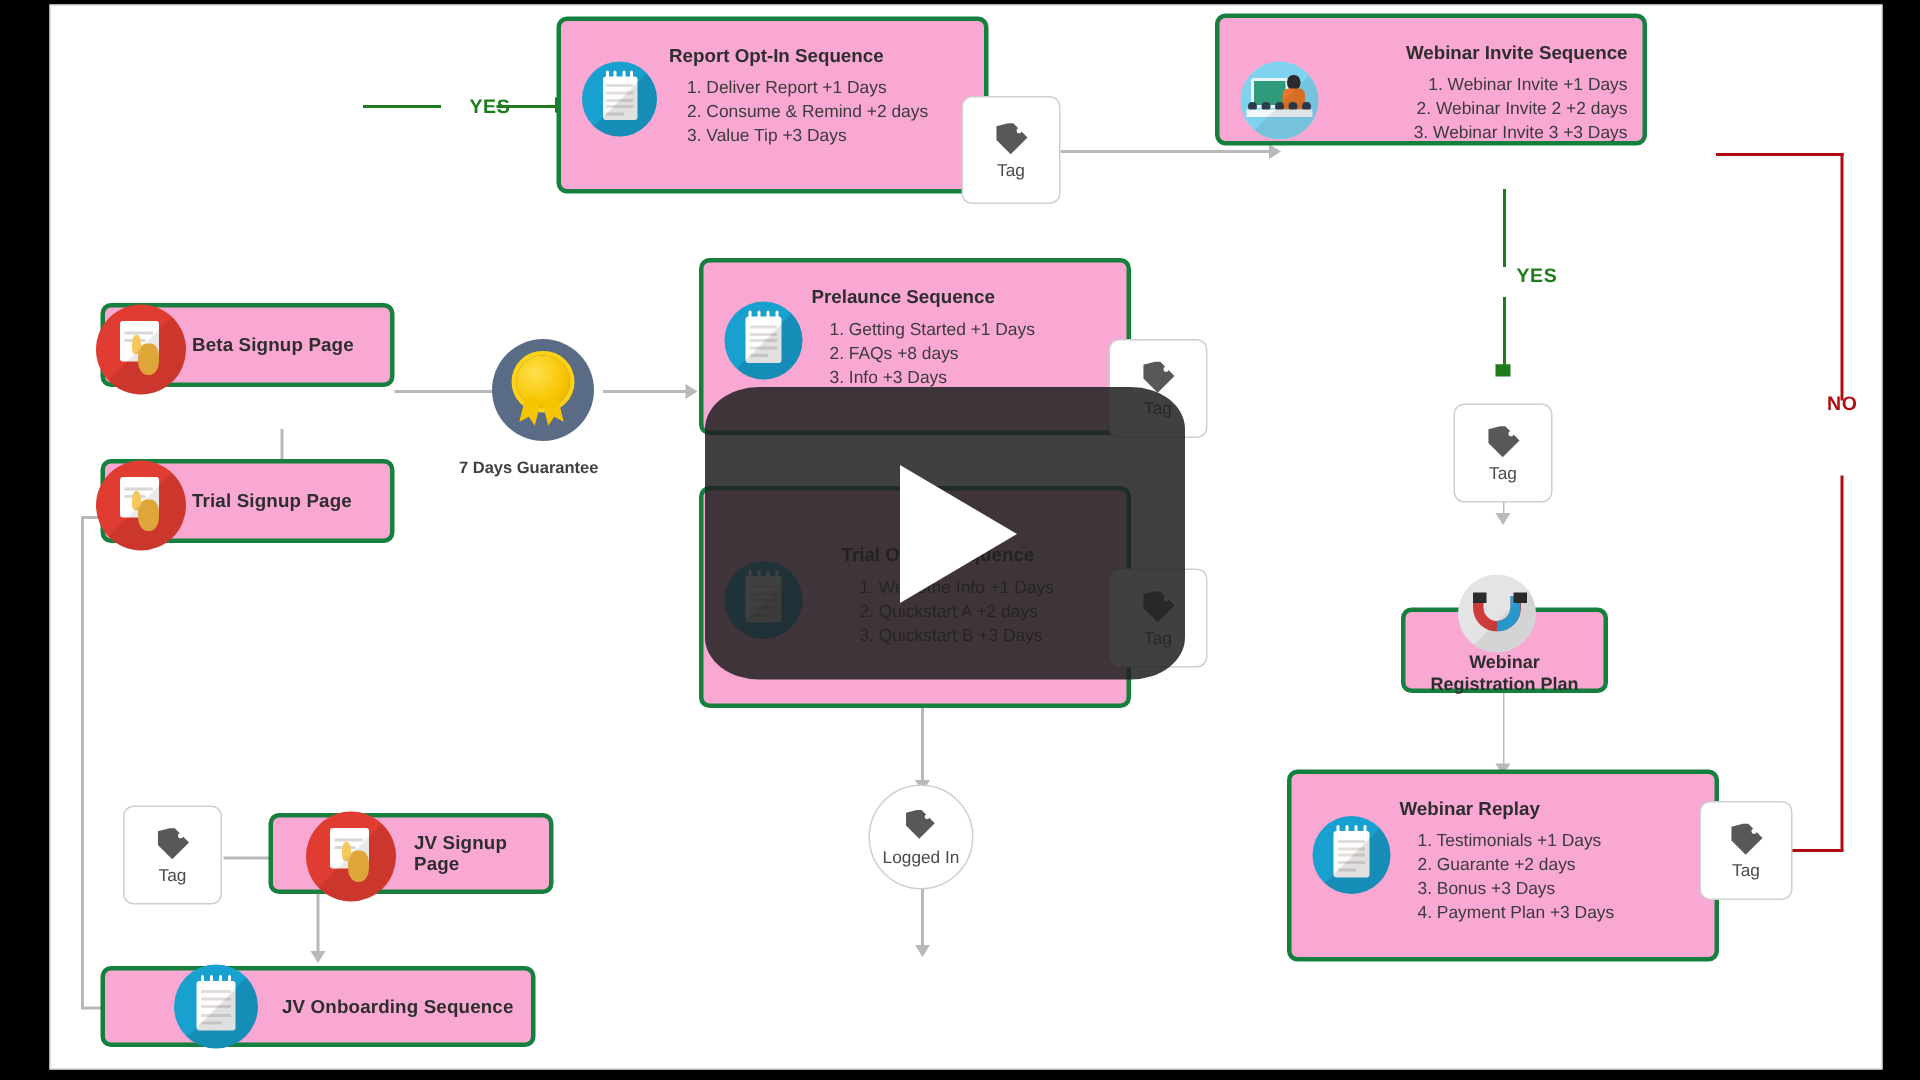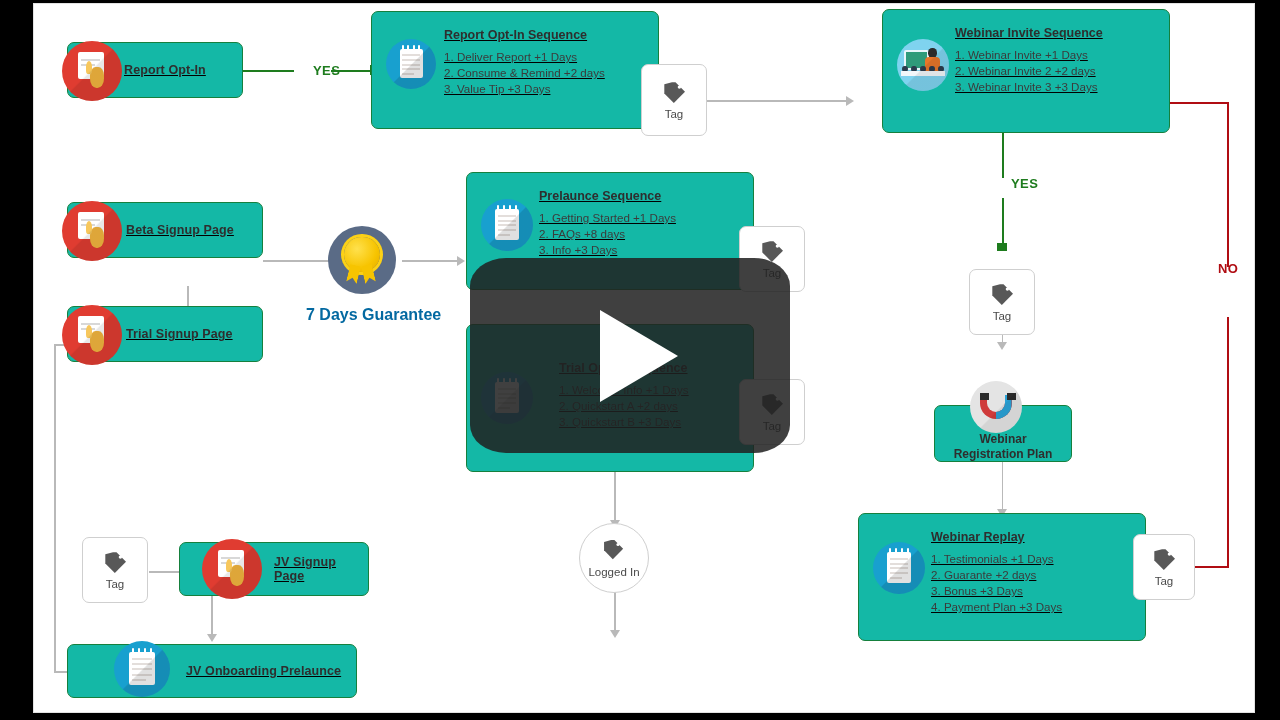--- a/index.html
+++ b/index.html
@@ -4,30 +4,30 @@
 <style>
   html,body{margin:0;padding:0;background:#000;}
   body{width:1280px;height:720px;overflow:hidden;font-family:"Liberation Sans",sans-serif;}
   #stage{position:relative;width:1280px;height:720px;background:#000;}
   #canvas{position:absolute;left:33px;top:3px;width:1222px;height:710px;background:#fff;
           border:1px solid #e2e2e2;box-sizing:border-box;overflow:hidden;}
   .lbar,.rbar{position:absolute;top:0;height:720px;width:33px;background:#000;}
   .lbar{left:0;} .rbar{right:0;width:25px;}
 
   
-  .node{position:absolute;box-sizing:border-box;background:#14b8a6;border:1px solid #15803d;
-        border-radius:7px;text-decoration:underline;}
+  .node{position:absolute;box-sizing:border-box;background:#f9a8d4;border:3px solid #15803d;
+        border-radius:7px;}
   .node .ttl{font-weight:bold;color:#2e2e2e;}
   .pagecard{display:flex;align-items:center;}
   .pagecard .ttl{font-size:12.5px;letter-spacing:.1px;}
 
   
   .seq .ttl{font-size:12.5px;margin:0 0 7px 0;}
   .seq ul{list-style:none;margin:0;padding:0;}
-  .seq li{font-size:11.6px;color:#3b3b3b;line-height:16px;white-space:nowrap;}
+  .seq li{font-size:11.6px;color:#3b3b3b;line-height:16px;white-space:nowrap;margin-left:12px;}
 
   
   .ic{position:relative;flex:0 0 auto;border-radius:50%;}
   .ic-red{background:#e03c31;}
   .ic-red:after{content:"";position:absolute;right:0;bottom:0;width:100%;height:100%;
       border-radius:50%;background:linear-gradient(135deg,rgba(0,0,0,0) 48%,rgba(0,0,0,.09) 50%);}
   .ic-blue{background:#18a0cf;}
   .ic-blue:after{content:"";position:absolute;right:0;bottom:0;width:100%;height:100%;
       border-radius:50%;background:linear-gradient(135deg,rgba(0,0,0,0) 50%,rgba(0,0,0,.12) 52%);}
   .pg{position:absolute;background:#fff;border-radius:2px;}
@@ -87,21 +87,21 @@
   .ln.h{height:1.6px;} .ln.v{width:1.6px;}
   .arw{position:absolute;width:0;height:0;}
   .arw.r{border-left:8px solid #b9b9b9;border-top:5px solid transparent;border-bottom:5px solid transparent;}
   .arw.d{border-top:8px solid #b9b9b9;border-left:5px solid transparent;border-right:5px solid transparent;}
   .grn{background:#1e7c1e;} .red{background:#b00d13;}
   .arw.d.grn{border-top-color:#1e7c1e;}
   .arw.r.grn{border-left-color:#1e7c1e;}
   .arw.l.red{border-right:9px solid #b00d13;border-top:6px solid transparent;border-bottom:6px solid transparent;}
   .lbl{position:absolute;font-size:13px;font-weight:bold;letter-spacing:.4px;}
   .lbl.yes{color:#1e7c1e;margin-left:25px;} .lbl.no{color:#b00d13;}
-  .cap-txt{position:absolute;font-size:16px;font-weight:bold;color:#0369a1;}
+  .cap-txt{position:absolute;font-size:11px;font-weight:bold;color:#404040;}
 
   
   #play{position:absolute;left:470px;top:258px;width:320px;height:195px;
         background:rgba(33,33,33,.86);border-radius:36px/28px;display:flex;
         align-items:center;justify-content:center;}
   #play .tri{width:0;height:0;border-left:78px solid #fff;border-top:46px solid transparent;
         border-bottom:46px solid transparent;margin-left:18px;}
 </style>
 </head>
 <body>
@@ -154,30 +154,20 @@
     <div class="arw r" style="left:149px;top:562.5px;"></div>
 
     <div class="ln v" style="left:177px;top:591px;height:40px;"></div>
     <div class="arw d" style="left:172.5px;top:630px;"></div>
 
     <div class="ln h" style="left:20px;top:667px;width:15px;"></div>
     <div class="ln v" style="left:20px;top:340px;height:328px;"></div>
     <div class="ln h" style="left:20px;top:340px;width:14px;"></div>
     <div class="arw r" style="left:33px;top:335.5px;"></div>
 
-    <div class="node pagecard" style="left:33px;top:38px;width:176px;height:56px;padding-left:56px;">
-      <div class="ic ic-red" style="position:absolute;left:-6px;top:-2px;width:60px;height:60px;">
-        <div class="pg" style="left:26%;top:18%;width:44%;height:46%;">
-          <i style="top:26%"></i>
-            <i style="top:44%;width:52%"></i>
-        </div>
-        <div class="hand" style="left:46%;top:44%;width:24%;height:34%;"></div>
-      </div>
-      <span class="ttl">Report Opt-In</span>
-    </div>
 
     <div class="node seq" style="left:337px;top:7px;width:288px;height:118px;padding:16px 10px 10px 72px;">
       <div class="ic ic-blue" style="position:absolute;left:14px;top:27px;width:50px;height:50px;">
         <div class="spiral" style="left:28%;top:12%;width:44%;height:12%;">
             <s></s>
             <s></s>
             <s></s>
             <s></s>
           </div>
         <div class="npad" style="left:27%;top:20%;width:46%;height:58%;">
@@ -199,21 +189,21 @@
     <div class="tagbox" style="left:607px;top:60px;width:66px;height:72px;">
       <div class="tagglyph">
         <svg width="26" height="26" viewBox="0 0 26 26">
             <path d="M14.5 2.2 L24 11.7 L12.8 22.9 L3.3 13.4 L3.3 4.2 L11 2.2 Z" fill="#585858"></path>
             <circle cx="18.4" cy="7.1" r="1.7" fill="#fff"></circle>
           </svg>
       </div>
       <span class="tlabel">Tag</span>
     </div>
 
-    <div class="node seq" style="left:848px;top:5px;width:288px;height:124px;padding:16px 10px 10px 72px;">
+    <div class="node seq" style="left:776px;top:5px;width:288px;height:88px;padding:16px 10px 10px 72px;text-align:right;">
       <div class="webic" style="left:14px;top:29px;width:52px;height:52px;">
         <div class="scr"></div>
           <div class="per"></div>
           <div class="bod"></div>
         <div class="aud">
             <b></b>
             <b></b>
             <b></b>
             <b></b>
             <b></b>
@@ -424,21 +414,21 @@
             <s></s>
           </div>
         <div class="npad" style="left:27%;top:20%;width:46%;height:58%;">
           <i style="top:18%"></i>
             <i style="top:34%"></i>
             <i style="top:50%"></i>
             <i style="top:66%"></i>
             <i style="top:82%;width:52%"></i>
         </div>
       </div>
-      <span class="ttl" style="margin-left:26px;">JV Onboarding Prelaunce</span>
+      <span class="ttl" style="margin-left:26px;">JV Onboarding Sequence</span>
     </div>
 
   </div>
 
   <div id="play">
     <div class="tri"></div>
   </div>
 </div>
 
 </body></html>

